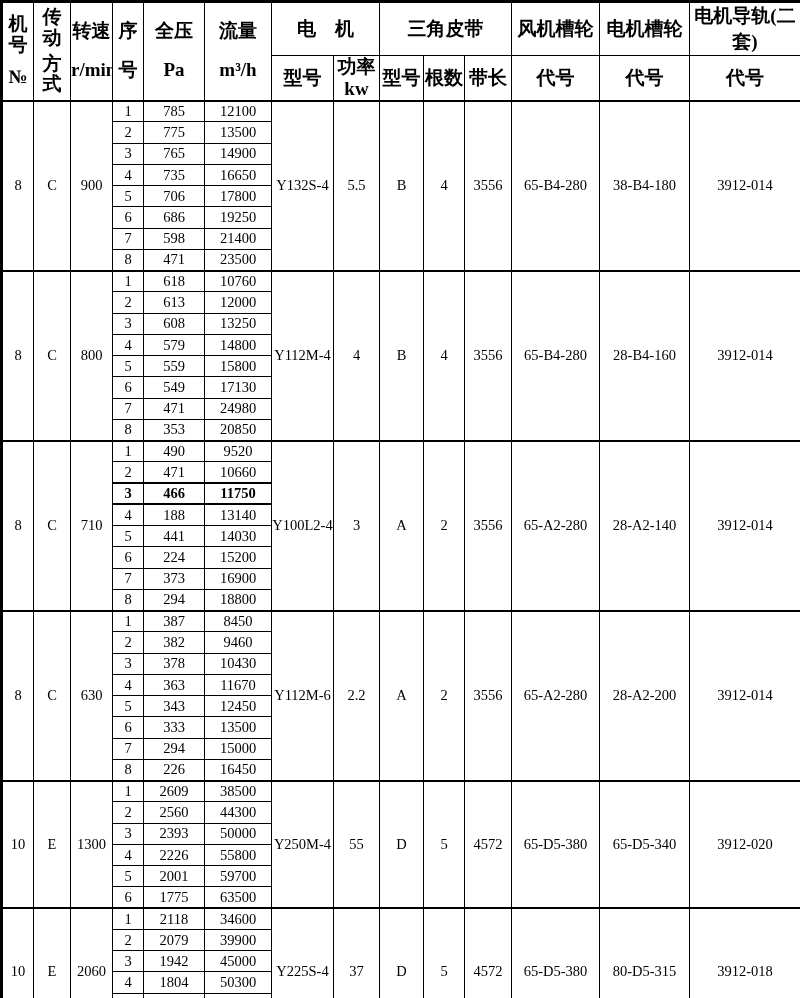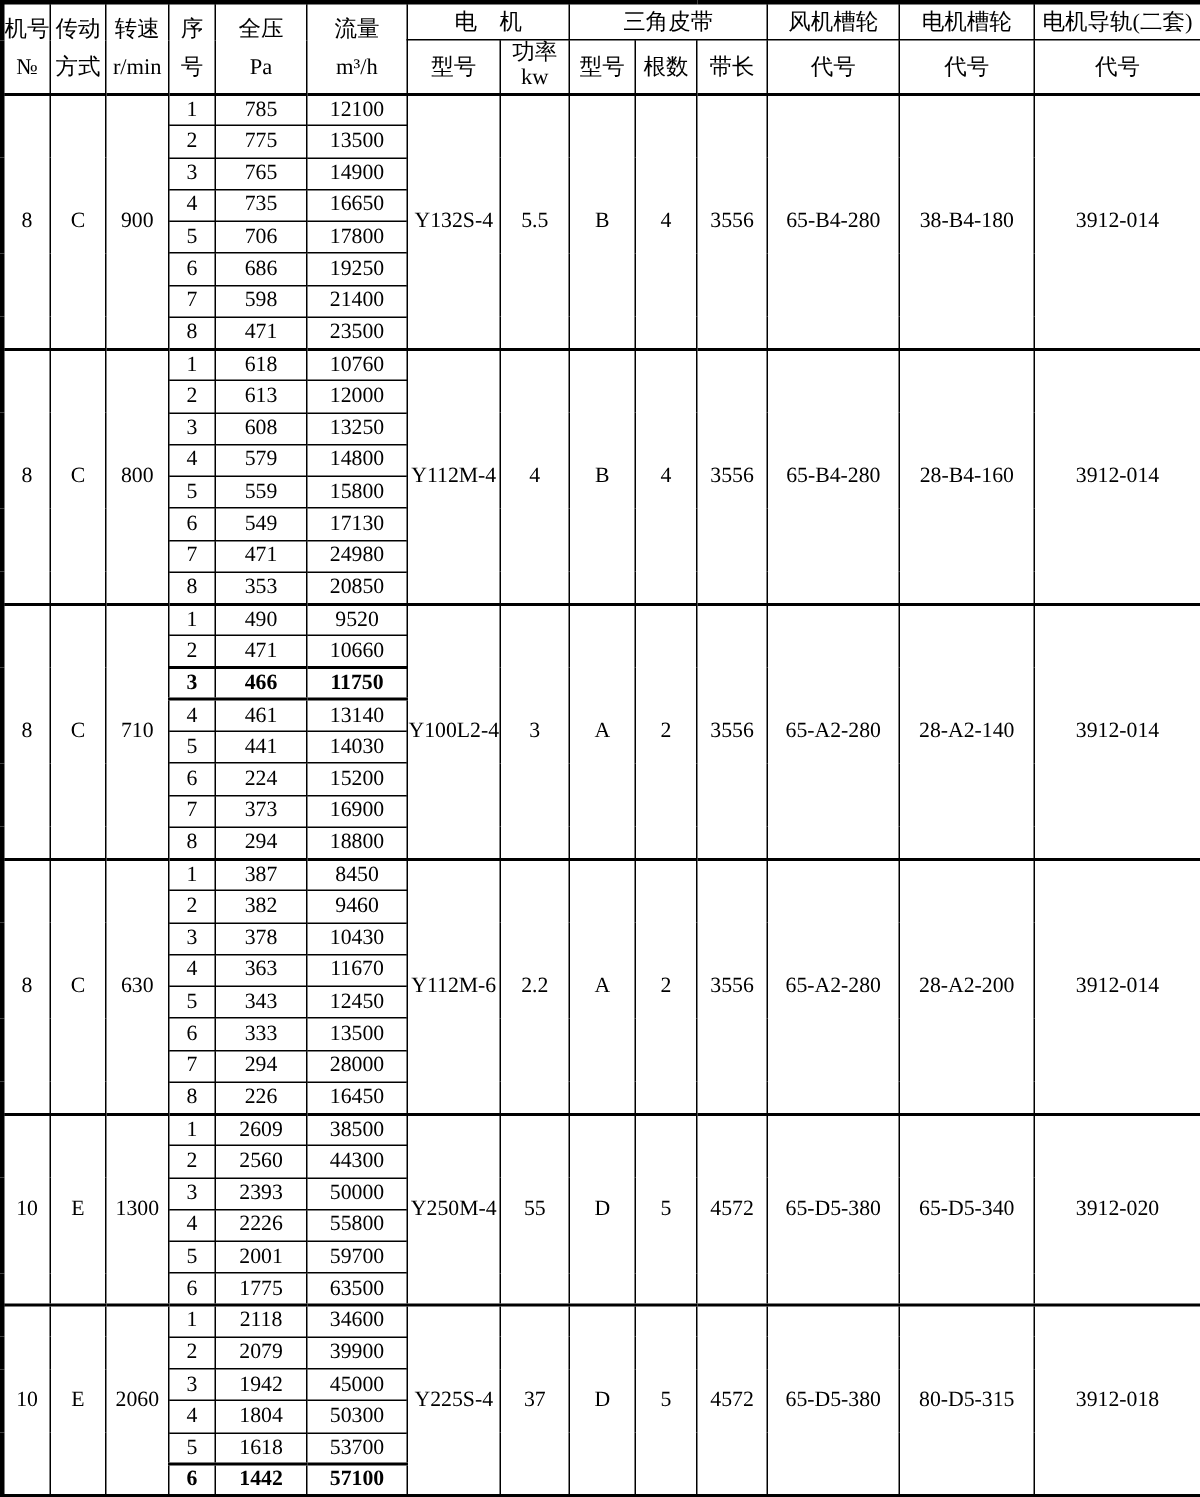--- a/index.html
+++ b/index.html
@@ -23,21 +23,21 @@
     color: #000;
   }
   th, td {
     border: 1px solid #000;
     text-align: center;
     vertical-align: middle;
     padding: 0;
     font-weight: normal;
     overflow: hidden;
   }
-  thead th { font-size: 15px; }
+  thead th { font-size: 19px; font-weight: bold; }
   tbody td { font-size: 14.5px; }
   tr.h1 { height: 25px; }
   tr.h2 { height: 28px; }
   tbody tr { height: 21.25px; }
   .vstack {
     display: flex;
     flex-direction: column;
     justify-content: space-evenly;
     height: 100%;
     line-height: 1.1;
@@ -255,21 +255,21 @@
           <td>471</td>
           <td>10660</td>
         </tr>
         <tr class="bold-row">
           <td>3</td>
           <td>466</td>
           <td>11750</td>
         </tr>
         <tr>
           <td>4</td>
-          <td>461</td>
+          <td>188</td>
           <td>13140</td>
         </tr>
         <tr>
           <td>5</td>
           <td>441</td>
           <td>14030</td>
         </tr>
         <tr>
           <td>6</td>
           <td>224</td>
@@ -322,21 +322,21 @@
           <td>12450</td>
         </tr>
         <tr>
           <td>6</td>
           <td>333</td>
           <td>13500</td>
         </tr>
         <tr>
           <td>7</td>
           <td>294</td>
-          <td>28000</td>
+          <td>15000</td>
         </tr>
         <tr>
           <td>8</td>
           <td>226</td>
           <td>16450</td>
         </tr>
         <tr class="block-start">
           <td rowspan="6">10</td>
           <td rowspan="6">E</td>
           <td rowspan="6">1300</td>

